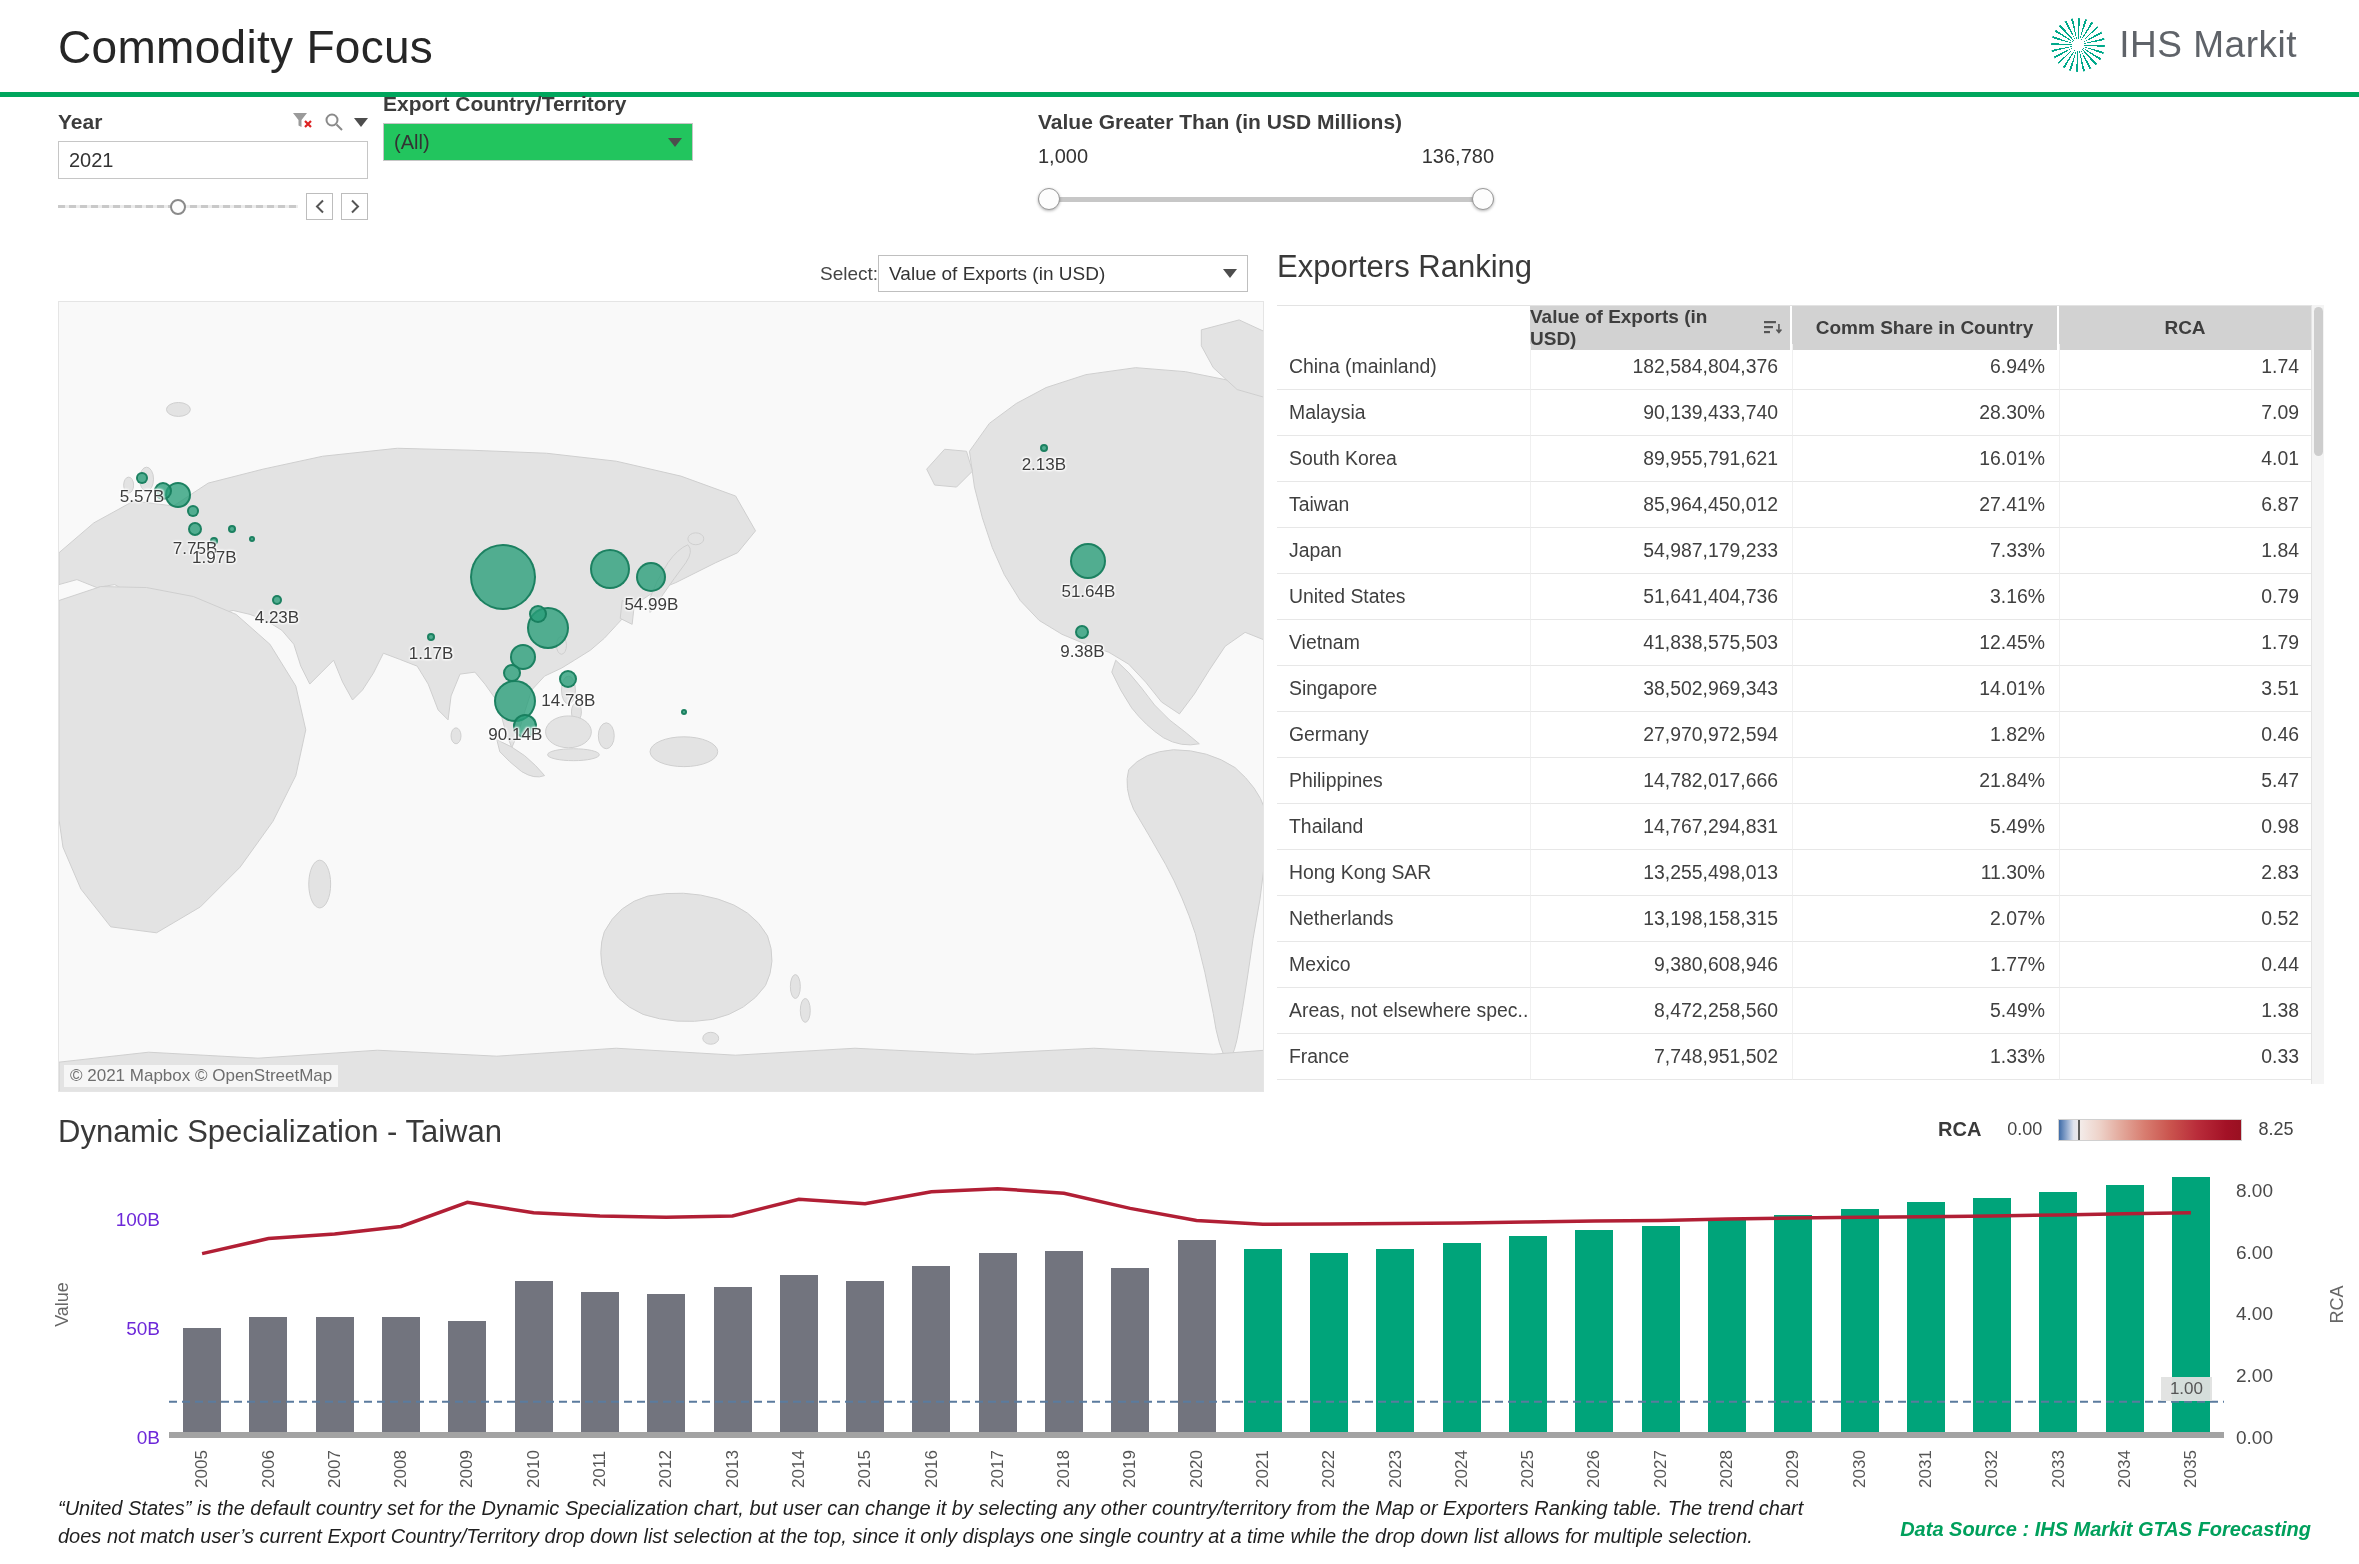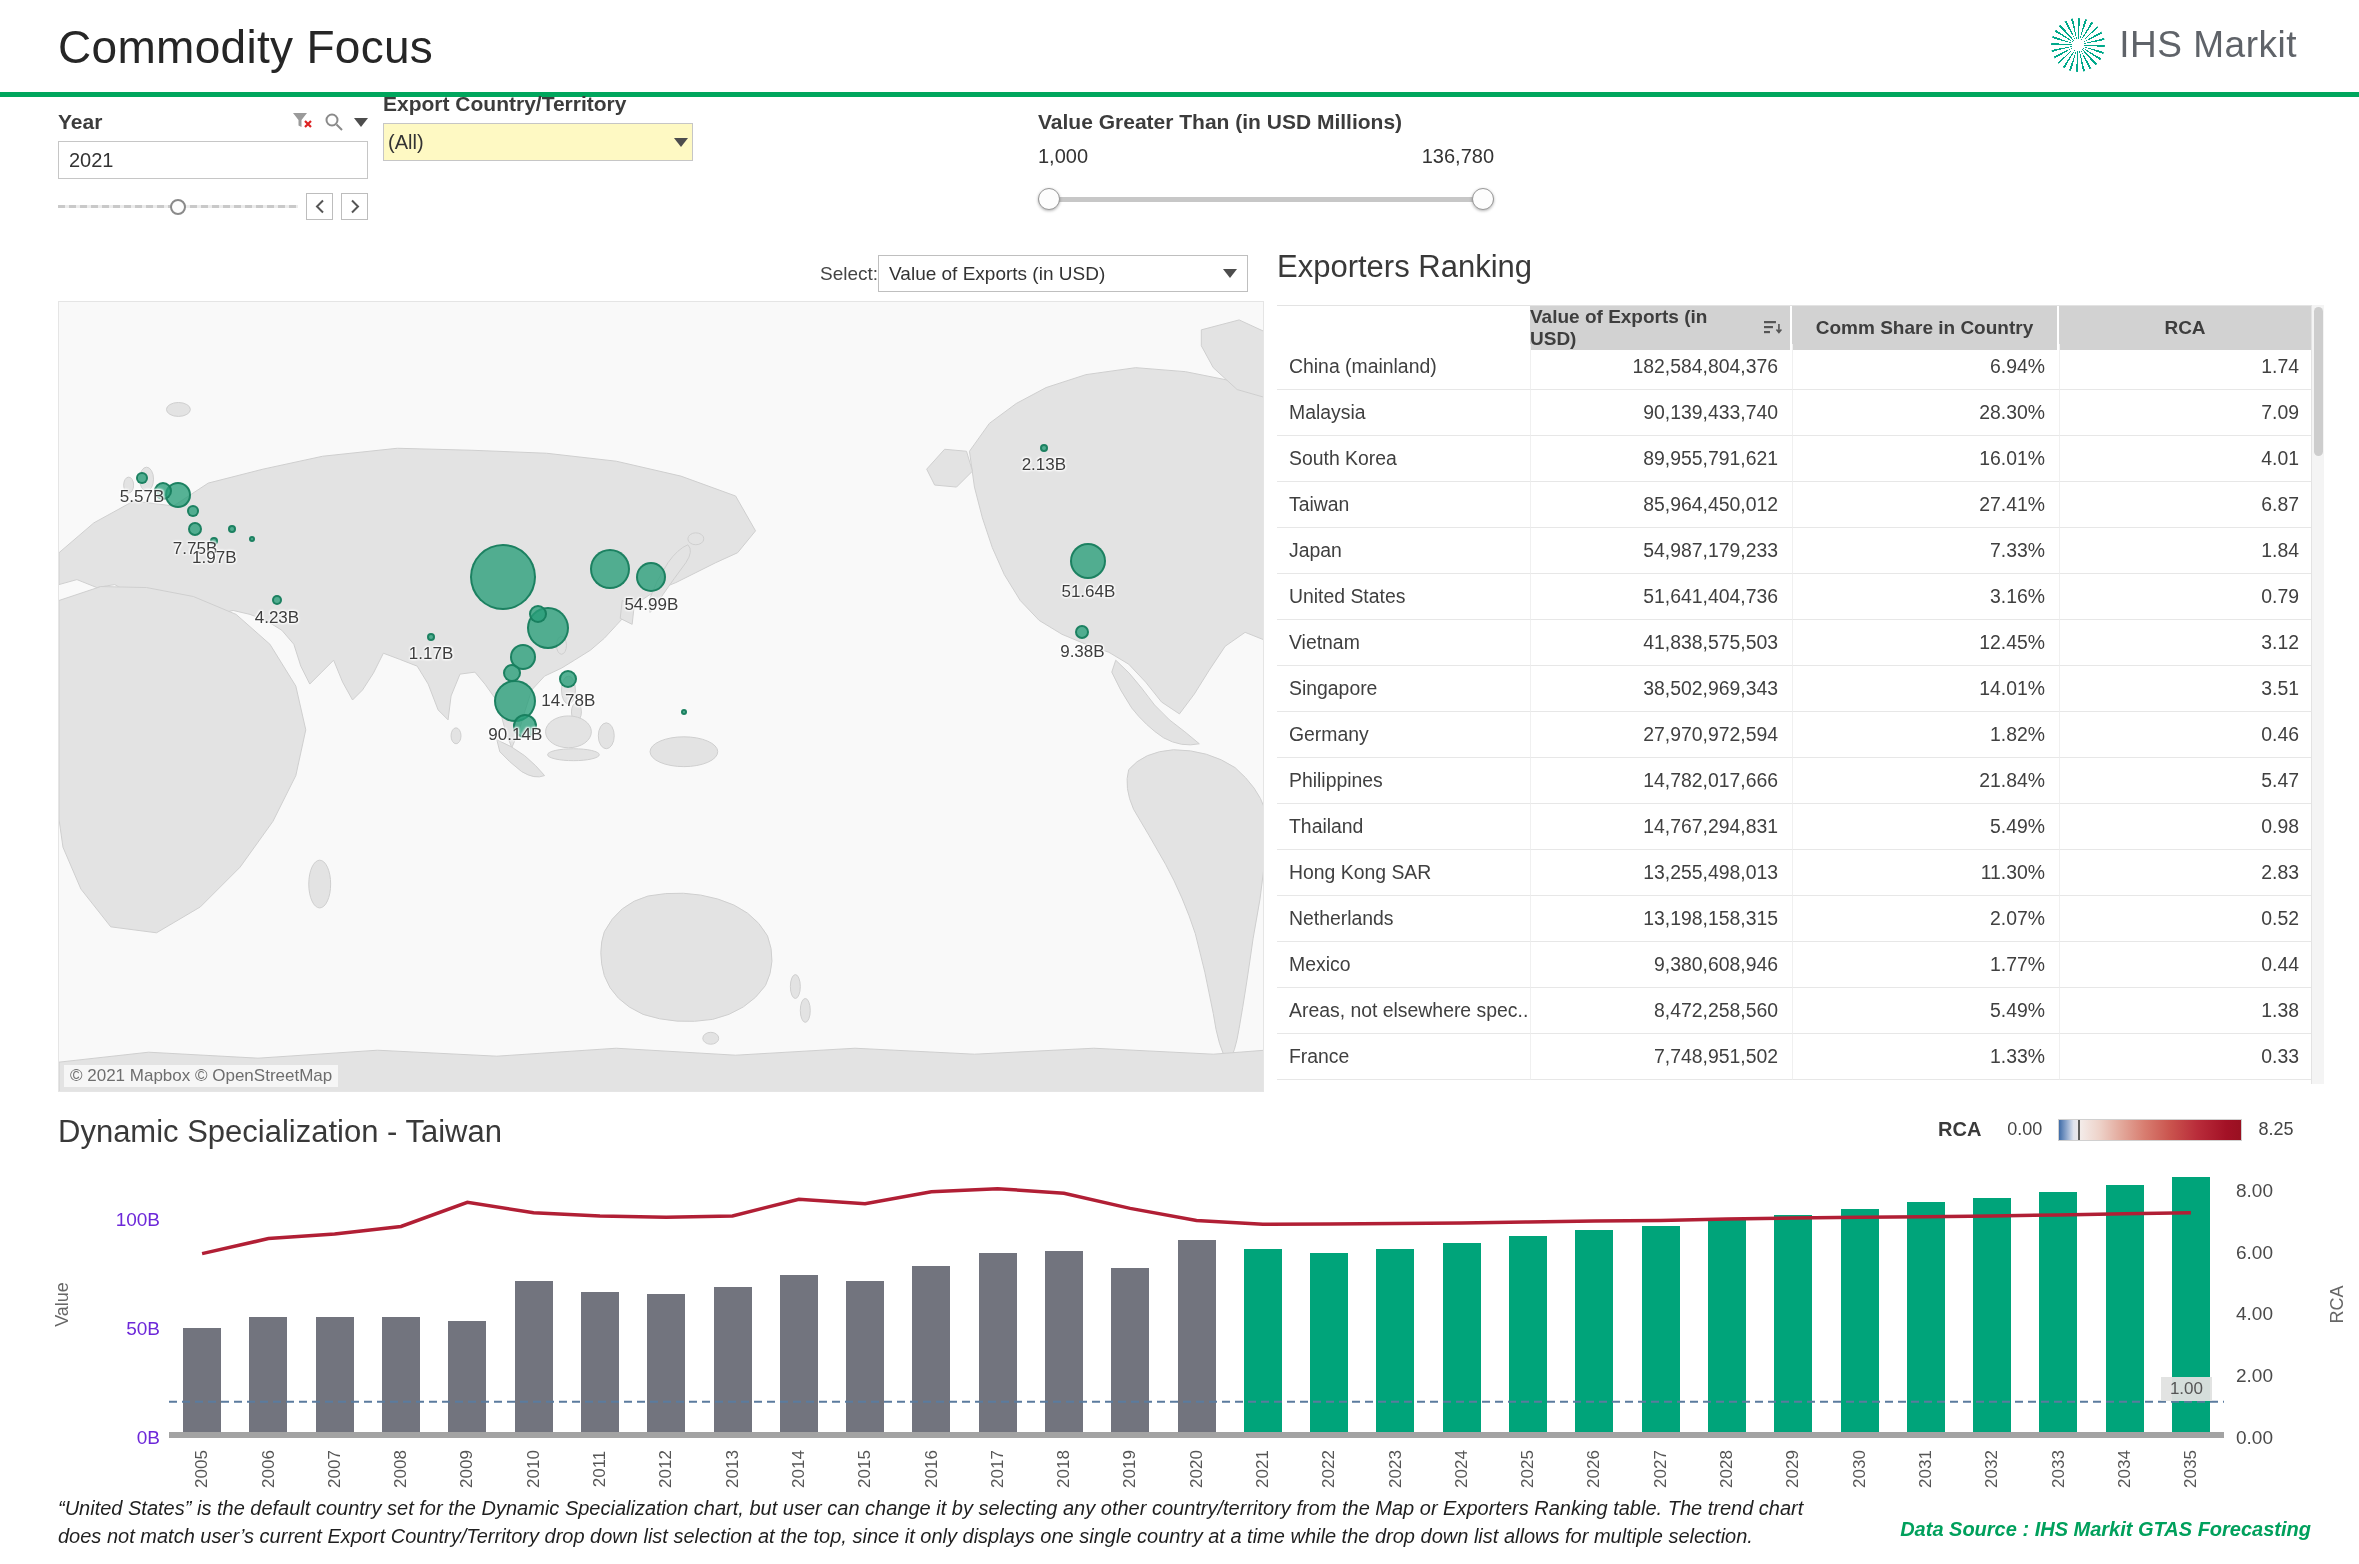--- a/index.html
+++ b/index.html
@@ -16,21 +16,21 @@
       repeating-conic-gradient(from 0deg, #00a98b 0deg 4.5deg, #ffffff 4.5deg 15deg);
   }
   .brand-text { font-size: 37px; color: #5f6369; letter-spacing: 0.5px; }
   .green-rule { position: absolute; left: 0; top: 92px; width: 2359px; height: 5px; background: #00a65d; }
 
   
   .filter-label { font-size: 21px; font-weight: 700; color: #3c3c3c; }
   .filter-group { position: absolute; }
   .label-row { display: flex; justify-content: space-between; align-items: center; height: 26px; }
   .filter-icons { display: flex; align-items: center; gap: 10px; }
-  .filter-box { margin-top: 6px; height: 38px; border: 1px solid #c6c6c6; background: #fef9c3; display: flex; align-items: center; justify-content: space-between; padding: 0 4px; font-size: 20px; color: #333; cursor: pointer; }
+  .filter-box { margin-top: 6px; height: 38px; border: 1px solid #c6c6c6; background: #22c55e; display: flex; align-items: center; justify-content: space-between; padding: 0 10px; font-size: 20px; color: #333; cursor: pointer; }
   .filter-input { margin-top: 6px; width: 100%; height: 38px; border: 1px solid #c6c6c6; background: #fff; padding: 0 10px; font-size: 20px; color: #333; font-family: inherit; }
   .caret-down { width: 0; height: 0; border-left: 7px solid transparent; border-right: 7px solid transparent; border-top: 9px solid #4d4d4d; }
   .slider-row { margin-top: 14px; display: flex; align-items: center; gap: 8px; }
   .slider-track { position: relative; flex: 1; height: 3px; background: repeating-linear-gradient(to right, #c9c9c9 0 7px, #ececec 7px 11px); }
   .slider-thumb { position: absolute; top: 50%; transform: translate(-50%,-50%); width: 16px; height: 16px; border-radius: 50%; background: #fdfdfd; border: 2px solid #8a8a8a; cursor: pointer; }
   .step-btn { width: 27px; height: 27px; border: 1px solid #bdbdbd; background: #fff; display: flex; align-items: center; justify-content: center; cursor: pointer; }
   .range-vals { display: flex; justify-content: space-between; margin-top: 10px; font-size: 20px; color: #333; }
   .range-slider { position: relative; margin-top: 20px; height: 22px; }
   .range-track { position: absolute; left: 0; right: 0; top: 9px; height: 5px; background: #c7c7c7; border-radius: 3px; }
   .range-thumb { position: absolute; top: 0; width: 22px; height: 22px; border-radius: 50%; background: #fdfdfd; border: 1px solid #999; box-shadow: 0 1px 3px rgba(0,0,0,.3); cursor: pointer; }
@@ -313,21 +313,21 @@
         <div class="trow">
           <div class="tcell cell-country">United States</div>
           <div class="tcell cell-num">51,641,404,736</div>
           <div class="tcell cell-num">3.16%</div>
           <div class="tcell cell-num">0.79</div>
         </div>
         <div class="trow">
           <div class="tcell cell-country">Vietnam</div>
           <div class="tcell cell-num">41,838,575,503</div>
           <div class="tcell cell-num">12.45%</div>
-          <div class="tcell cell-num">3.12</div>
+          <div class="tcell cell-num">1.79</div>
         </div>
         <div class="trow">
           <div class="tcell cell-country">Singapore</div>
           <div class="tcell cell-num">38,502,969,343</div>
           <div class="tcell cell-num">14.01%</div>
           <div class="tcell cell-num">3.51</div>
         </div>
         <div class="trow">
           <div class="tcell cell-country">Germany</div>
           <div class="tcell cell-num">27,970,972,594</div>

